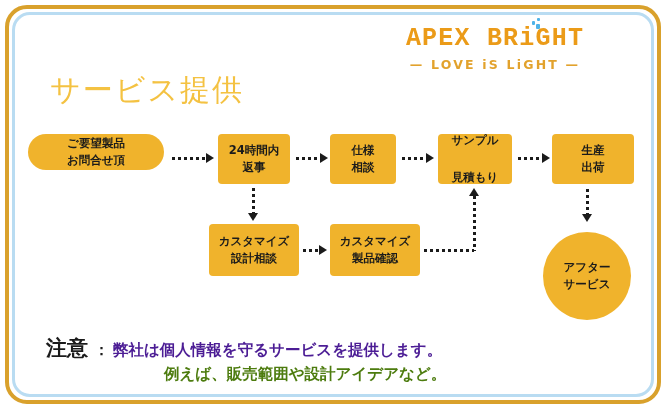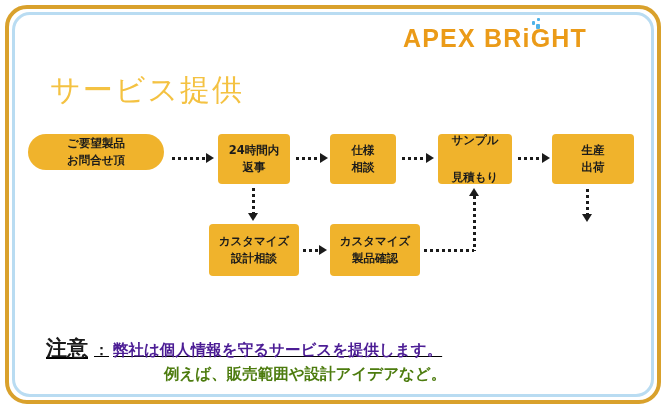--- a/index.html
+++ b/index.html
@@ -45,21 +45,21 @@
 
   
   .logo {
     position: absolute;
     right: 56px;
     top: 26px;
     text-align: center;
     width: 230px;
   }
   .logo-word {
-    font-family: Liberation Sans, sans-serif;
+    font-family: Liberation Mono, monospace;
     font-size: 25px;
     font-weight: bold;
     letter-spacing: 1.2px;
     color: #eb9b18;
     line-height: 1;
     white-space: nowrap;
     position: relative;
     display: inline-block;
   }
   .logo-dots {
@@ -158,21 +158,20 @@
   
   .note {
     position: absolute;
     left: 46px;
     top: 334px;
     width: 560px;
   }
   .note-row {
     display: flex;
     align-items: baseline;
-    text-decoration: underline;
   }
   .note-label {
     font-size: 21px;
     font-weight: bold;
     color: #1b1b1b;
     white-space: nowrap;
   }
   .note-colon {
     font-size: 15px;
     font-weight: bold;
@@ -202,20 +201,21 @@
   <div class="frame-outer"></div>
   <div class="frame-inner"></div>
 
   <div class="logo">
     <div class="logo-word">APEX BRiGHT</div>
     <div class="logo-dots">
         <i></i>
         <i></i>
         <i></i>
       </div>
+    <div class="logo-tag">— LOVE iS LiGHT —</div>
   </div>
 
   <div class="page-title">サービス提供</div>
 
   <div class="node pill" style="left:28px; top:134px; width:136px; height:36px;">
     <span>ご要望製品</span>
     <span>お問合せ頂</span>
   </div>
 
   <div class="node" style="left:218px; top:134px; width:72px; height:50px;">
@@ -241,20 +241,24 @@
   <div class="node" style="left:209px; top:224px; width:90px; height:52px;">
     <span>カスタマイズ</span>
     <span>設計相談</span>
   </div>
 
   <div class="node" style="left:330px; top:224px; width:90px; height:52px;">
     <span>カスタマイズ</span>
     <span>製品確認</span>
   </div>
 
+  <div class="node circle" style="left:543px; top:232px; width:88px; height:88px;">
+    <span>アフター</span>
+    <span>サービス</span>
+  </div>
 
   <div class="conn conn-h" style="left:172px; top:157px; width:34px;"></div>
   <div class="arrow arrow-r" style="left:206px; top:153px;"></div>
 
   <div class="conn conn-h" style="left:296px; top:157px; width:24px;"></div>
   <div class="arrow arrow-r" style="left:320px; top:153px;"></div>
 
   <div class="conn conn-h" style="left:402px; top:157px; width:24px;"></div>
   <div class="arrow arrow-r" style="left:426px; top:153px;"></div>
 

